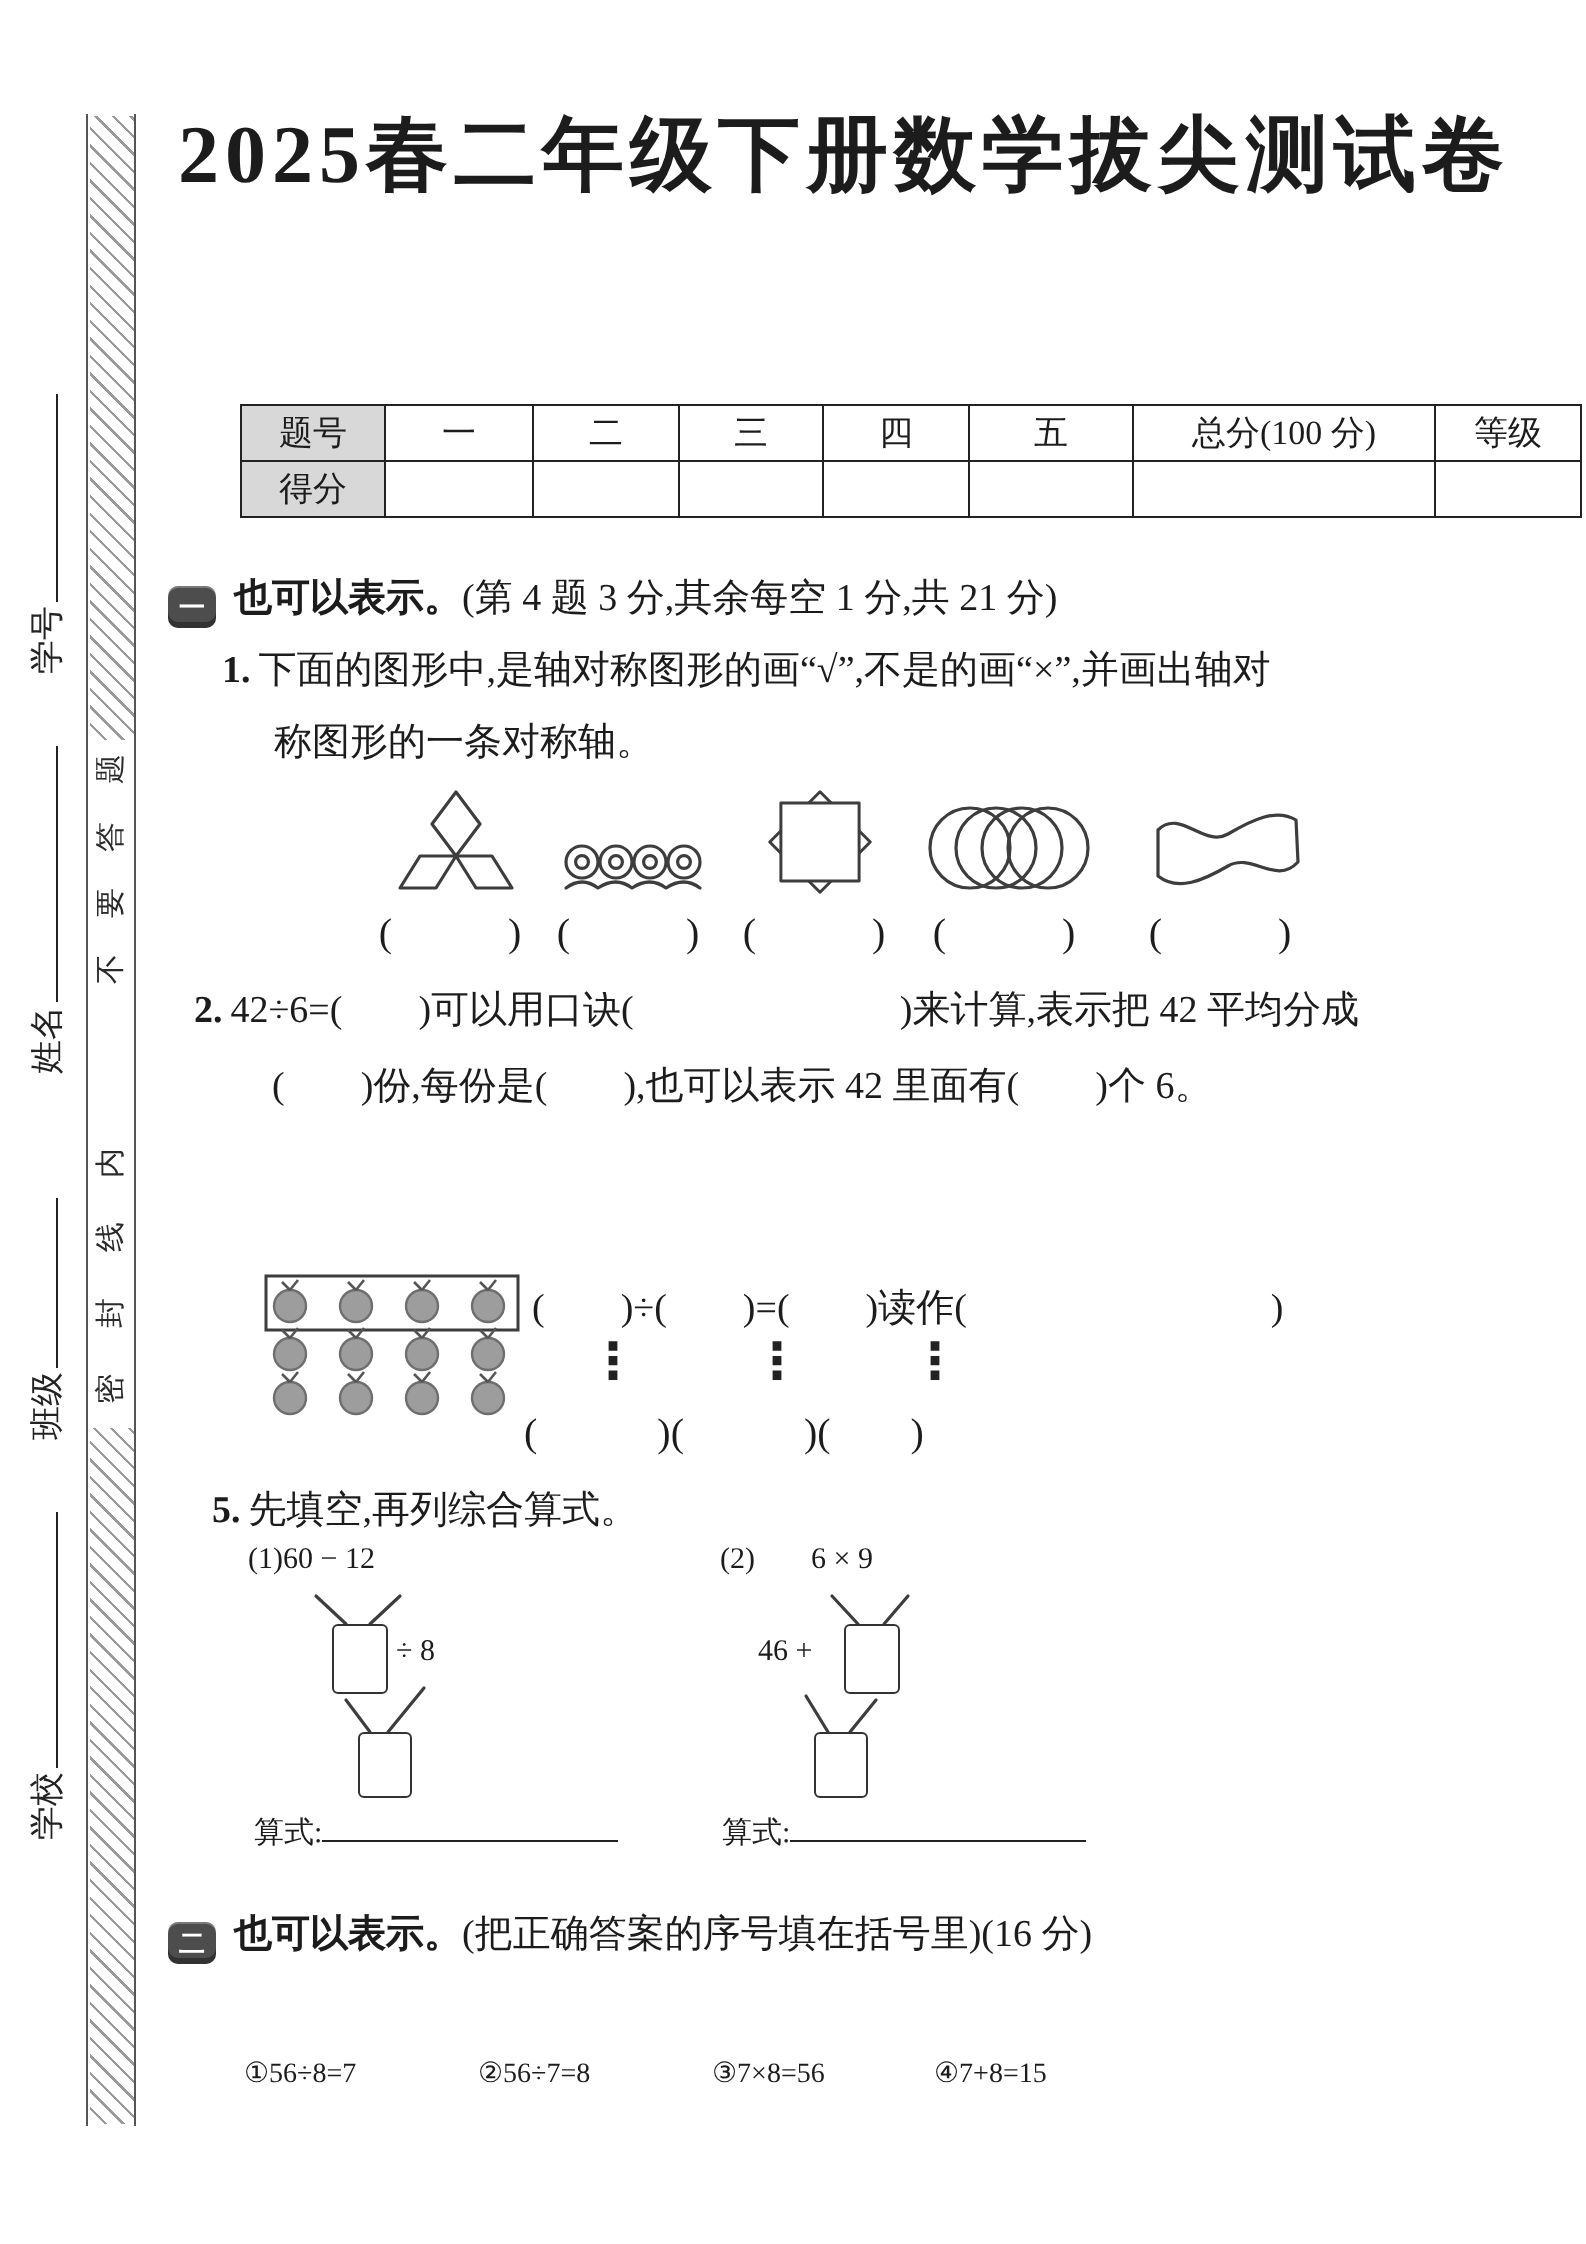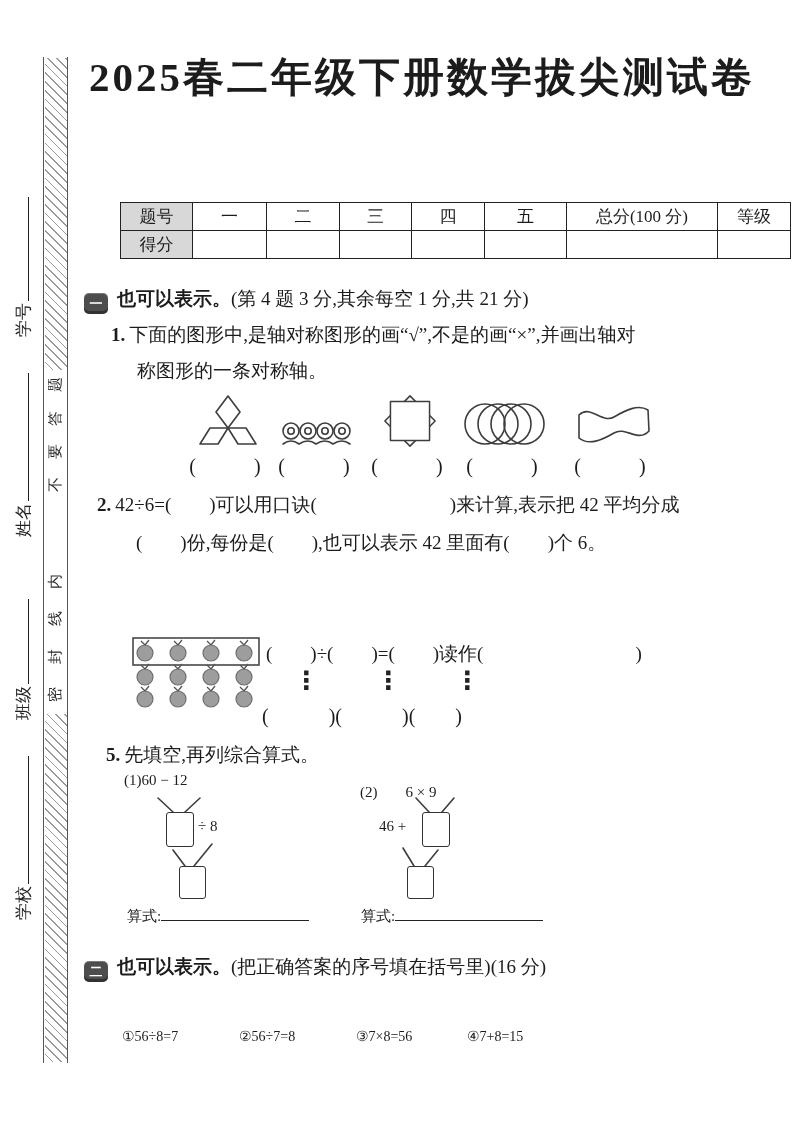--- a/index.html
+++ b/index.html
@@ -228,21 +228,21 @@
     <div class="dtxt" style="left:3px;top:133px"><span>算式:</span><span class="blank" style="width:148px"></span></div>
   </div>
 
   <div class="diag" style="left:358px;top:772px">
     <svg class="dl" width="240" height="165">
       <line class="ln" x1="58" y1="26" x2="71" y2="40"></line>
       <line class="ln" x1="96" y1="26" x2="84" y2="40"></line>
       <line class="ln" x1="45" y1="76" x2="56" y2="94"></line>
       <line class="ln" x1="80" y1="78" x2="67" y2="94"></line>
     </svg>
-    <div class="dtxt" style="left:2px;top:12px"><span>(2)</span><span style="margin-left:28px">6 × 9</span></div>
+    <div class="dtxt" style="left:2px;top:0"><span>(2)</span><span style="margin-left:28px">6 × 9</span></div>
     <div class="dbox" style="left:64px;top:40px"></div>
     <div class="dtxt" style="left:21px;top:46px">46 +</div>
     <div class="dbox" style="left:49px;top:94px;height:31px;width:25px"></div>
     <div class="dtxt" style="left:3px;top:133px"><span>算式:</span><span class="blank" style="width:148px"></span></div>
   </div>
 
   <div class="abs sechead" style="left:84px;top:954px">
     <span class="badge">二</span><span>也可以表示。</span><span style="font-weight:normal">(把正确答案的序号填在括号里)(16 分)</span>
   </div>
   <span class="opt" style="left:122px;top:1028px">①56÷8=7</span>

